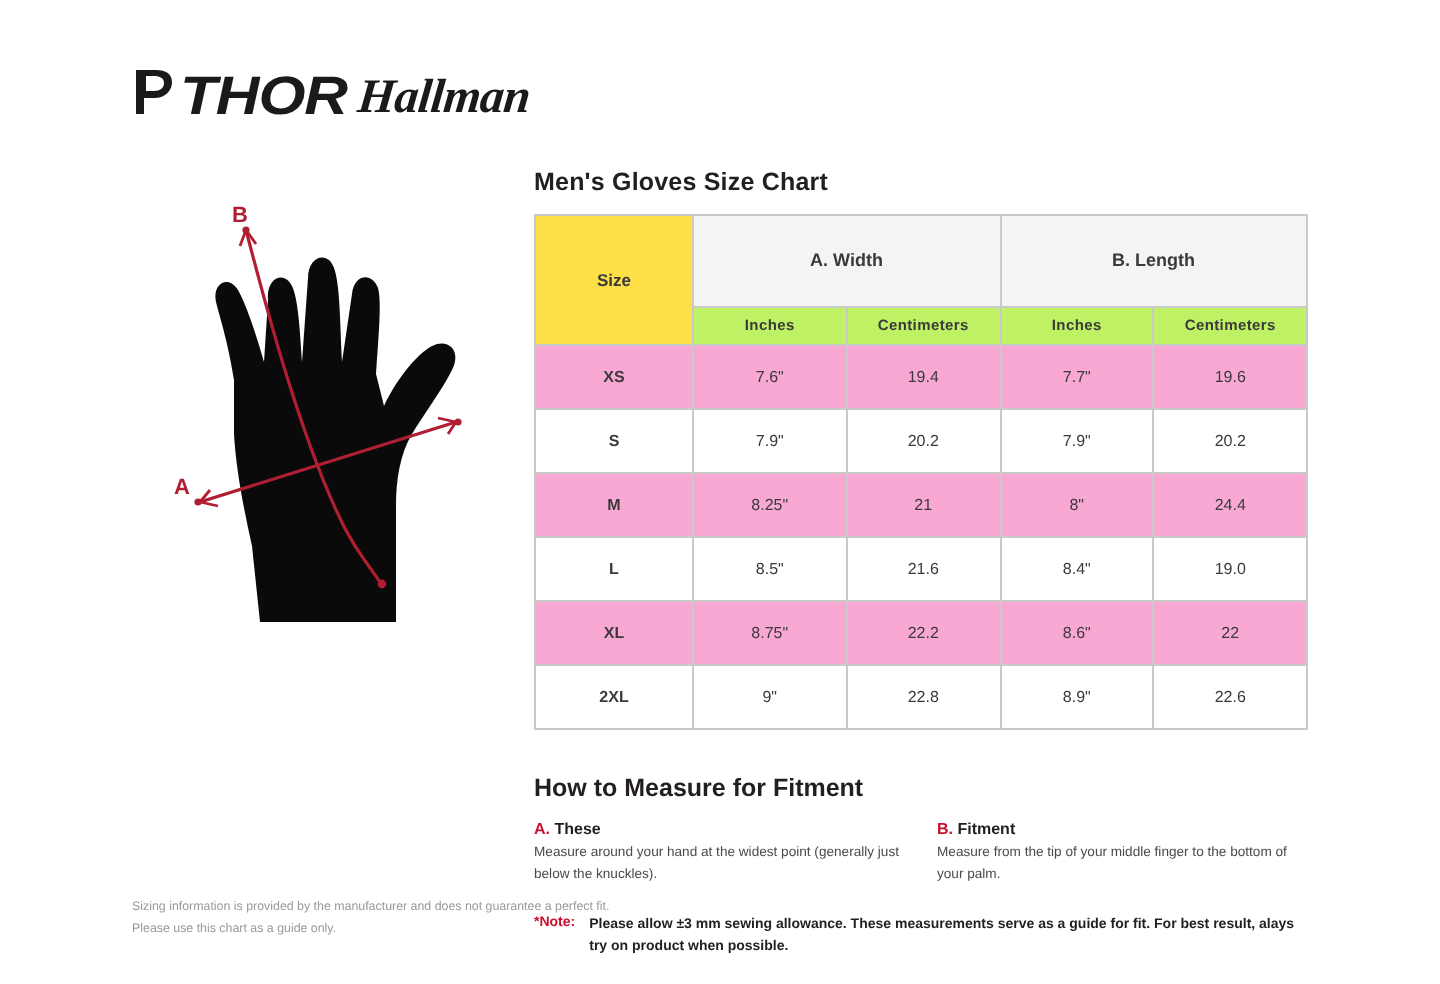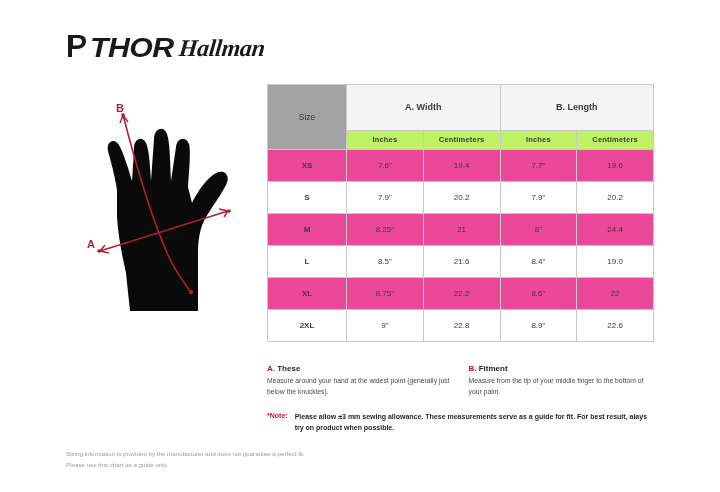--- a/index.html
+++ b/index.html
@@ -59,40 +59,40 @@
   }
   table.size-table th,table.size-table td{
     border:1px solid #c9c9c9;
     text-align:center;
     vertical-align:middle;
     padding:0;
     color:#3a3a3a;
   }
   th.size-head{
     width:78px;
-    background:#a3a3a3;
-    font-size:8.5px;font-weight:normal;color:#231f20;
+    background:#fde047;
+    font-size:8.5px;font-weight:bold;color:#231f20;
     height:64px;
   }
   th.group-head{
     background:#f4f4f4;
     font-size:9px;font-weight:bold;color:#231f20;
     height:34px;
   }
   th.sub-head{
     background:#bef264;color:#ffffff;
     font-size:7.5px;font-weight:bold;
     height:14px;
     border:1px solid #111111;
     letter-spacing:0.2px;
   }
   tbody tr{height:31px;}
   tbody td{height:31px;font-size:8px;}
   td.size-cell{font-weight:bold;color:#231f20;font-size:8px;}
-  tbody tr.shaded td{background:#ec4899;}
+  tbody tr.shaded td{background:#f9a8d4;}
   tbody tr.plain td{background:#ffffff;}
 
   
   .howto{margin-top:22px;}
   .howto-title{
     font-size:12.5px;font-weight:bold;color:#231f20;
     margin:0 0 9px 0;
   }
   .howto-cols{display:flex;gap:16px;}
   .howto-col{width:186px;}
@@ -167,20 +167,21 @@
       <path d="M53 20 L50 28 M53 20 L58 27" stroke="#b01e32" stroke-width="1.4" fill="none"></path>
       <circle cx="53" cy="20" r="1.8" fill="#b01e32"></circle>
       <circle cx="121" cy="197" r="2.2" fill="#b01e32"></circle>
     </svg>
   </div>
   <span class="measure-label label-a">A</span>
   <span class="measure-label label-b">B</span>
 
   <div class="right-col">
 
+    <h2 class="chart-title">Men's Gloves Size Chart</h2>
 
     <table class="size-table">
       <thead>
         <tr>
           <th class="size-head" rowspan="2">Size</th>
           <th class="group-head" colspan="2">A. Width</th>
           <th class="group-head" colspan="2">B. Length</th>
         </tr>
         <tr>
           <th class="sub-head">Inches</th>
@@ -229,20 +230,21 @@
           <td class="size-cell">2XL</td>
           <td>9"</td>
           <td>22.8</td>
           <td>8.9"</td>
           <td>22.6</td>
         </tr>
       </tbody>
     </table>
 
     <div class="howto">
+      <h3 class="howto-title">How to Measure for Fitment</h3>
       <div class="howto-cols">
         <div class="howto-col">
           <p class="howto-head">
             <span class="ltr">A.</span><span> These</span>
           </p>
           <p class="howto-body">Measure around your hand at the widest point (generally just below the knuckles).</p>
         </div>
         <div class="howto-col">
           <p class="howto-head">
             <span class="ltr">B.</span><span> Fitment</span>

